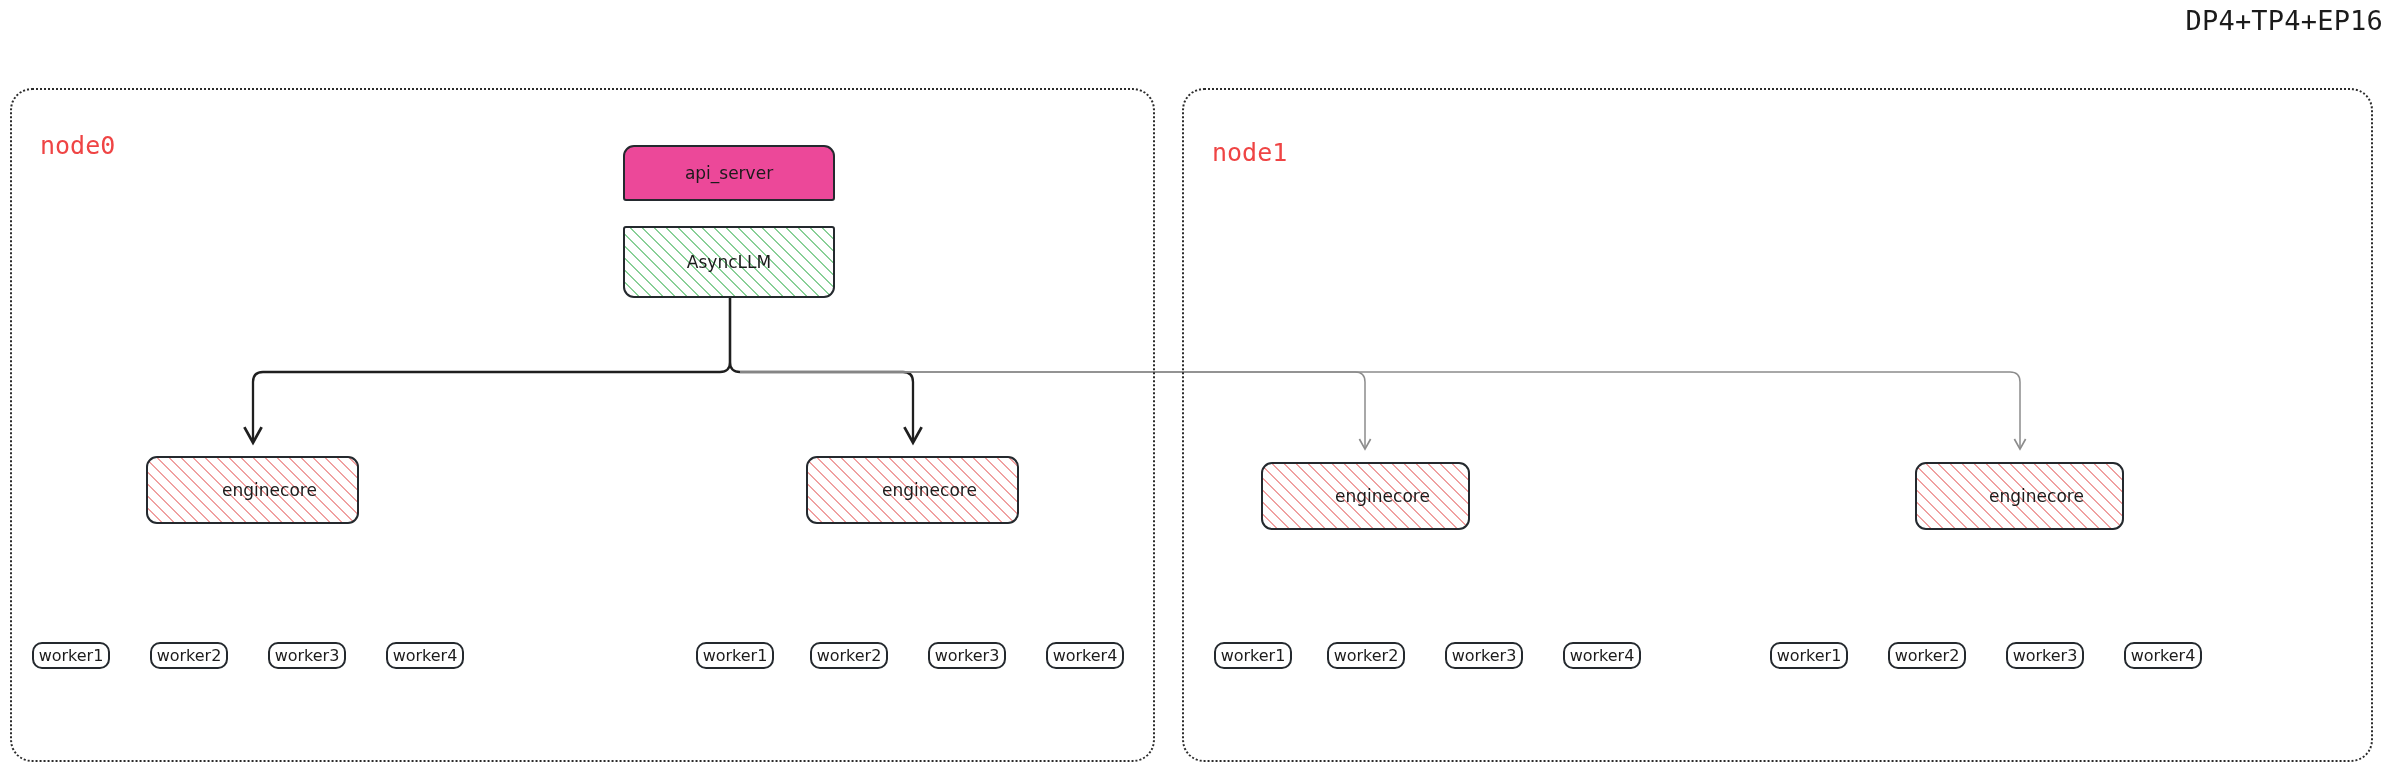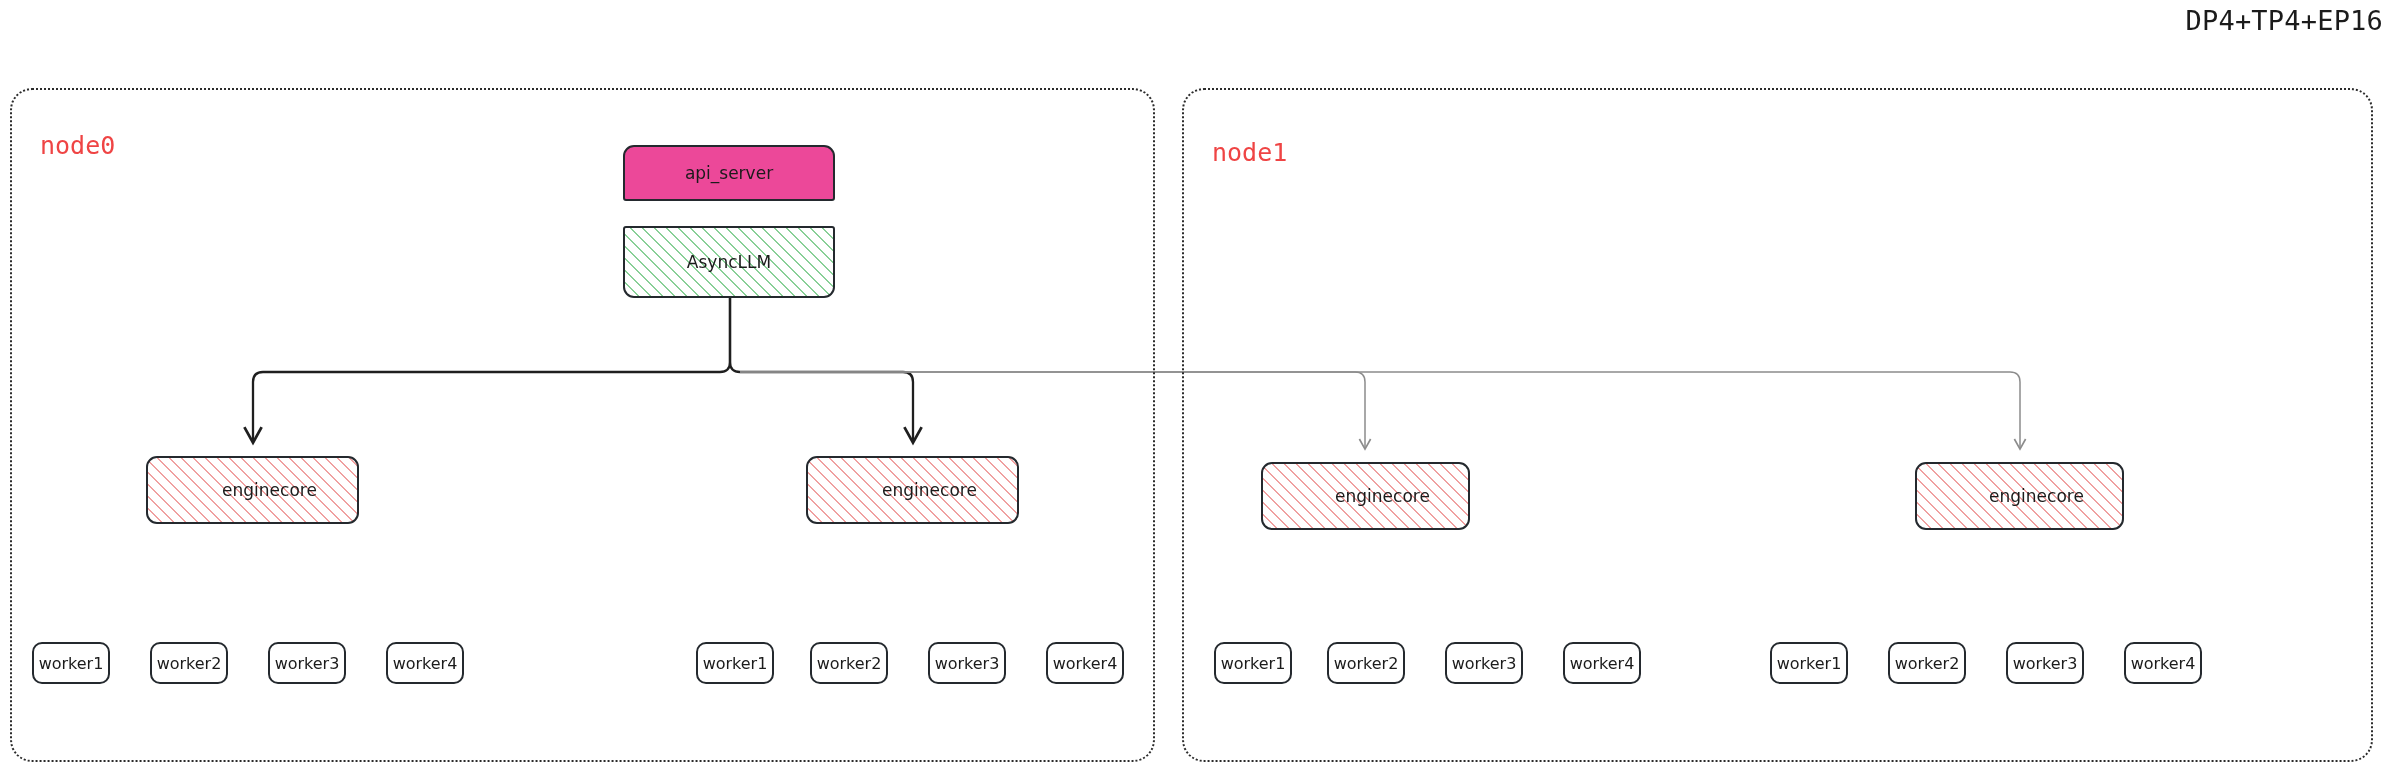--- a/index.html
+++ b/index.html
@@ -34,21 +34,21 @@
     background-color:#ffffff;
     background-image:repeating-linear-gradient(45deg,
        rgba(238,150,150,.9) 0 1.4px, rgba(0,0,0,0) 1.4px 8.5px);
     border-color:#24292e;
     padding-left:34px;
   }
 
   .worker{position:absolute;box-sizing:border-box;border:2.1px solid #24292e;
           border-radius:10px;background:#fff;display:flex;align-items:center;
           justify-content:center;font-size:16px;color:#1b1b1b;white-space:nowrap;
-          height:42px;}
+          height:27px;}
 </style>
 </head>
 <body>
 
 <div class="title">DP4+TP4+EP16</div>
 
 <svg id="canvas" viewBox="0 0 2383 773" xmlns="http://www.w3.org/2000/svg">
   <defs>
     <marker id="arrow-dark" viewBox="0 0 12 12" refX="9" refY="6" markerWidth="9" markerHeight="9" orient="auto-start-reverse">
       <path d="M 1 1 L 10 6 L 1 11" fill="none" stroke="#1f1f1f" stroke-width="1.6"></path>

